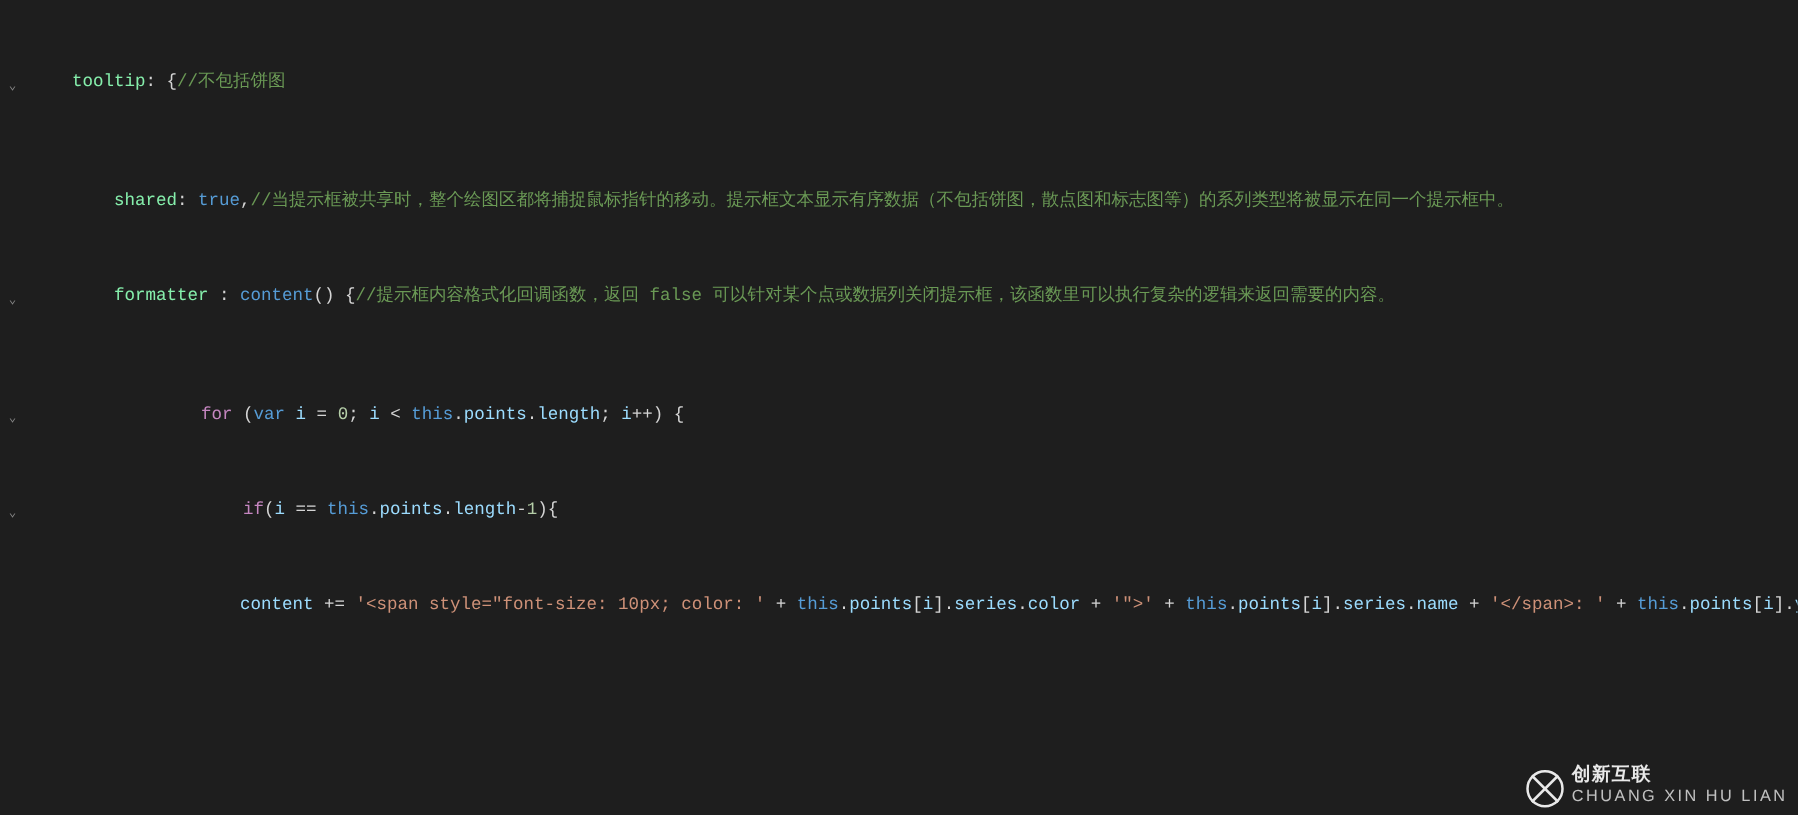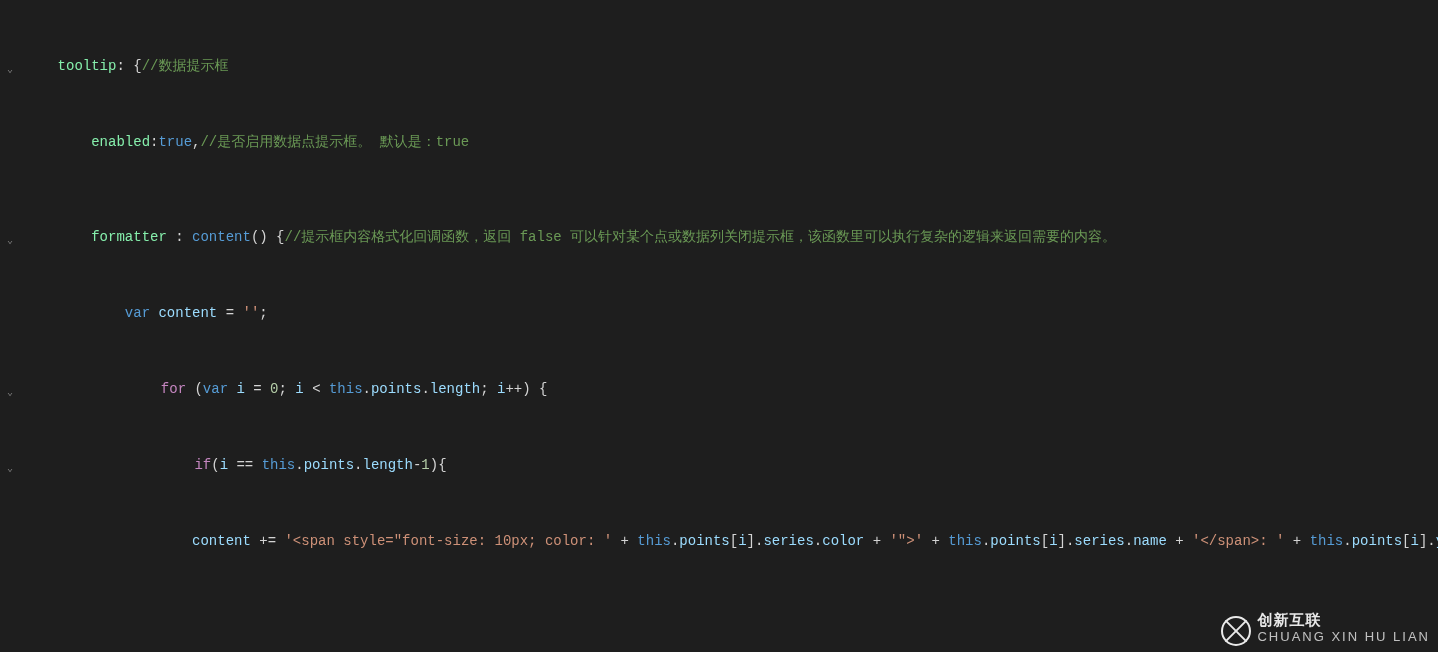--- a/index.html
+++ b/index.html
@@ -95,28 +95,27 @@
     width: 30px;
     margin-top: -1px;
   }
 </style>
 </head>
 <body>
 
 <div class="editor">
   <div class="lines">
 
-    <div class="line"><span class="fold">⌄</span><span>    </span><span class="t-prop">tooltip</span><span class="t-punct">: {</span><span class="t-comment">//数据提示框</span></div>
+    <div class="line"><span class="fold">⌄</span><span>    </span><span class="t-prop">tooltip</span><span class="t-punct">: {</span><span class="t-comment">//不包括饼图</span></div>
 
-    <div class="line"><span>        </span><span class="t-prop">enabled</span><span class="t-punct">:</span><span class="t-key">true</span><span class="t-punct">,</span><span class="t-comment">//是否启用数据点提示框。 默认是：true</span></div>
 
+    <div class="line"><span>        </span><span class="t-prop">shared</span><span class="t-punct">: </span><span class="t-key">true</span><span class="t-punct">,</span><span class="t-comment">//当提示框被共享时，整个绘图区都将捕捉鼠标指针的移动。提示框文本显示有序数据（不包括饼图，散点图和标志图等）的系列类型将被显示在同一个提示框中。</span></div>
 
     <div class="line"><span class="fold">⌄</span><span>        </span><span class="t-prop">formatter</span><span class="t-punct"> : </span><span class="t-key">content</span><span class="t-punct">() {</span><span class="t-comment">//提示框内容格式化回调函数，返回 false 可以针对某个点或数据列关闭提示框，该函数里可以执行复杂的逻辑来返回需要的内容。</span></div>
 
-    <div class="line"><span>            </span><span class="t-key">var</span><span class="t-ident"> content </span><span class="t-punct">=</span><span class="t-str"> ''</span><span class="t-punct">;</span></div>
 
     <div class="line"><span class="fold">⌄</span><span>            </span><span class="t-keyctrl">for</span><span class="t-punct"> (</span><span class="t-key">var</span><span class="t-ident"> i </span><span class="t-punct">=</span><span class="t-num"> 0</span><span class="t-punct">; </span><span class="t-ident">i </span><span class="t-punct">&lt;</span><span class="t-this"> this</span><span class="t-punct">.</span><span class="t-ident">points</span><span class="t-punct">.</span><span class="t-ident">length</span><span class="t-punct">; </span><span class="t-ident">i</span><span class="t-punct">++</span><span class="t-punct">) {</span></div>
 
     <div class="line"><span class="fold">⌄</span><span>                </span><span class="t-keyctrl">if</span><span class="t-punct">(</span><span class="t-ident">i </span><span class="t-punct">==</span><span class="t-this"> this</span><span class="t-punct">.</span><span class="t-ident">points</span><span class="t-punct">.</span><span class="t-ident">length</span><span class="t-punct">-</span><span class="t-num">1</span><span class="t-punct">){</span></div>
 
     <div class="line"><span>                    </span><span class="t-ident">content </span><span class="t-punct">+=</span><span class="t-str"> '&lt;span style="font-size: 10px; color: '</span><span class="t-punct"> + </span><span class="t-this">this</span><span class="t-punct">.</span><span class="t-ident">points</span><span class="t-punct">[</span><span class="t-ident">i</span><span class="t-punct">].</span><span class="t-ident">series</span><span class="t-punct">.</span><span class="t-ident">color</span><span class="t-punct"> + </span><span class="t-str">'"&gt;'</span><span class="t-punct"> + </span><span class="t-this">this</span><span class="t-punct">.</span><span class="t-ident">points</span><span class="t-punct">[</span><span class="t-ident">i</span><span class="t-punct">].</span><span class="t-ident">series</span><span class="t-punct">.</span><span class="t-ident">name</span><span class="t-punct"> + </span><span class="t-str">'&lt;/span&gt;: '</span><span class="t-punct"> + </span><span class="t-this">this</span><span class="t-punct">.</span><span class="t-ident">points</span><span class="t-punct">[</span><span class="t-ident">i</span><span class="t-punct">].</span><span class="t-ident">y</span></div>
 
     
 
     

